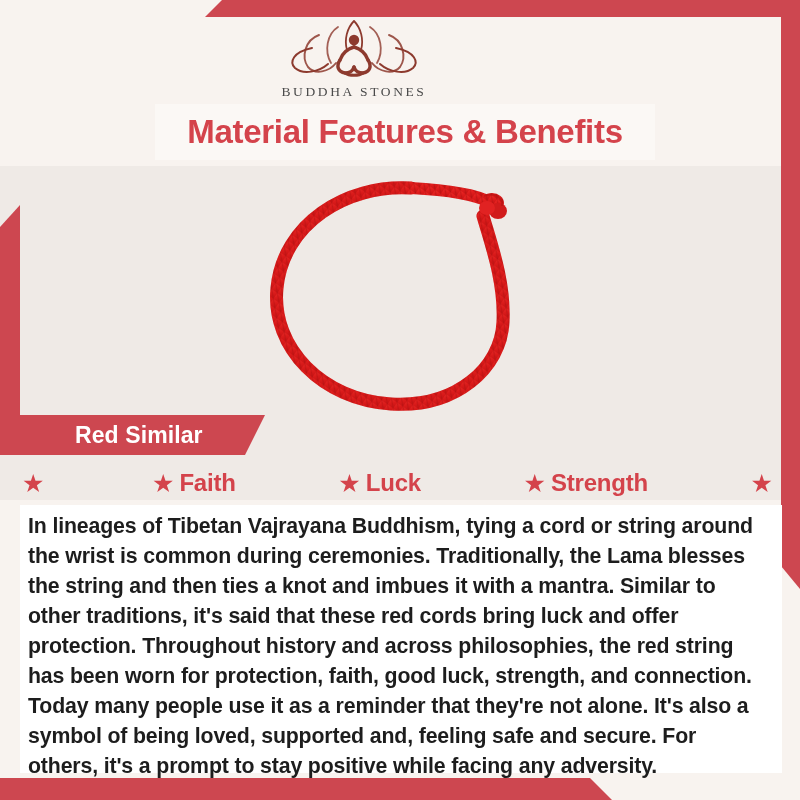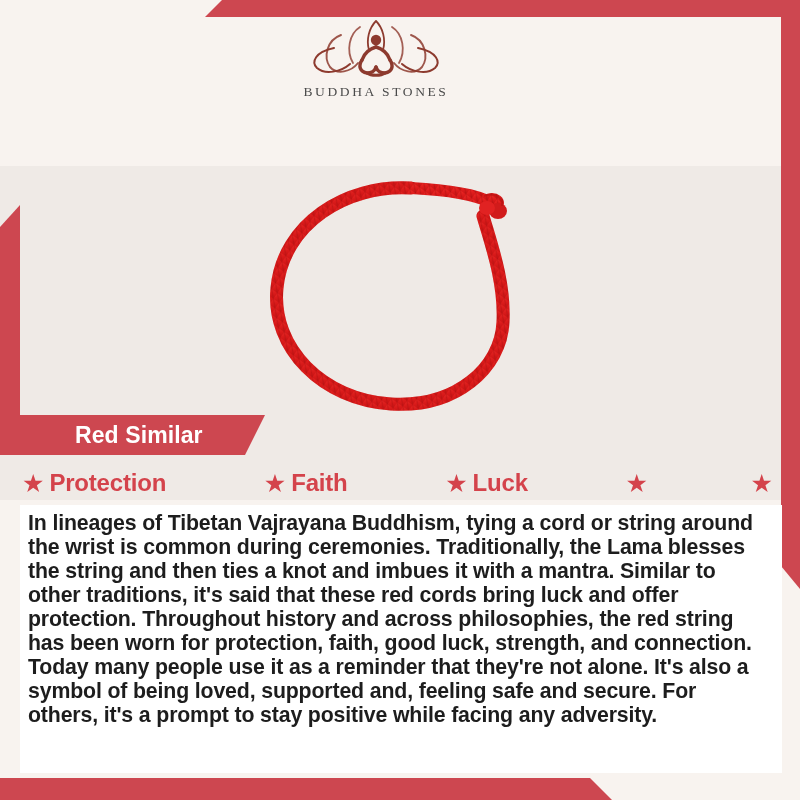--- a/index.html
+++ b/index.html
@@ -74,21 +74,20 @@
   }
 
   
   .logo-wrap {
     position: absolute;
     left: 0; top: 18px;
     width: 708px;
     display: flex;
     flex-direction: column;
     align-items: center;
-    padding-left: 22px;
   }
   .logo-mark { width: 150px; height: 62px; display: block; }
   .logo-text {
     margin-top: 4px;
     font-family: "Liberation Serif", serif;
     font-size: 13.5px;
     letter-spacing: 2.6px;
     color: #4a4a4a;
     font-weight: 400;
   }
@@ -175,21 +174,21 @@
     left: 20px; top: 505px;
     width: 762px; height: 268px;
     background: #ffffff;
     padding: 6px 0 0 0;
     box-sizing: border-box;
   }
   .body-text {
     color: #1d1d1d;
     font-size: 21.3px;
     font-weight: bold;
-    line-height: 24px;
+    line-height: 30px;
     letter-spacing: -0.15px;
     padding: 0 12px 0 8px;
     margin: 0;
     text-align: left;
   }
 </style>
 </head>
 <body>
 
 <div id="canvas">
@@ -231,20 +230,23 @@
         <path d="M75 29 C82 31 87 36 89 42"></path>
 
         <path d="M61 42 C57 48 59 54 66 55 C71 55 74 52 75 49"></path>
         <path d="M89 42 C93 48 91 54 84 55 C79 55 76 52 75 49"></path>
         <path d="M66 55 C70 58 80 58 84 55" stroke-width="3"></path>
       </g>
     </svg>
     <div class="logo-text">BUDDHA STONES</div>
   </div>
 
+  <div class="title-banner">
+    <div class="title-text">Material Features &amp; Benefits</div>
+  </div>
 
   <div class="product-stage">
     <svg class="bracelet-svg" width="300" height="250" viewBox="0 0 300 250">
       <defs>
         <linearGradient id="cordgrad" x1="0" y1="0" x2="1" y2="1">
           <stop offset="0%" stop-color="#ef2b28"></stop>
           <stop offset="50%" stop-color="#dd1b1b"></stop>
           <stop offset="100%" stop-color="#c41414"></stop>
         </linearGradient>
         <pattern id="braid" width="7" height="7" patternUnits="userSpaceOnUse" patternTransform="rotate(35)">
@@ -275,32 +277,32 @@
     </svg>
   </div>
 
   <div class="ribbon">
     <span class="ribbon-label">Red Similar</span>
   </div>
 
   <div class="features">
     <div class="feature">
       <span class="star">★</span>
-      <span class="flabel">Protection</span>
     </div>
     <div class="feature">
       <span class="star">★</span>
       <span class="flabel">Faith</span>
     </div>
     <div class="feature">
       <span class="star">★</span>
       <span class="flabel">Luck</span>
     </div>
     <div class="feature">
       <span class="star">★</span>
+      <span class="flabel">Strength</span>
     </div>
     <div class="feature">
       <span class="star">★</span>
     </div>
   </div>
 
   <div class="body-panel">
     <p class="body-text">In lineages of Tibetan Vajrayana Buddhism, tying a cord or string around the wrist is common during ceremonies. Traditionally, the Lama blesses the string and then ties a knot and imbues it with a mantra. Similar to other traditions, it's said that these red cords bring luck and offer protection. Throughout history and across philosophies, the red string has been worn for protection, faith, good luck, strength, and connection. Today many people use it as a reminder that they're not alone. It's also a symbol of being loved, supported and, feeling safe and secure. For others, it's a prompt to stay positive while facing any adversity.</p>
   </div>
 

